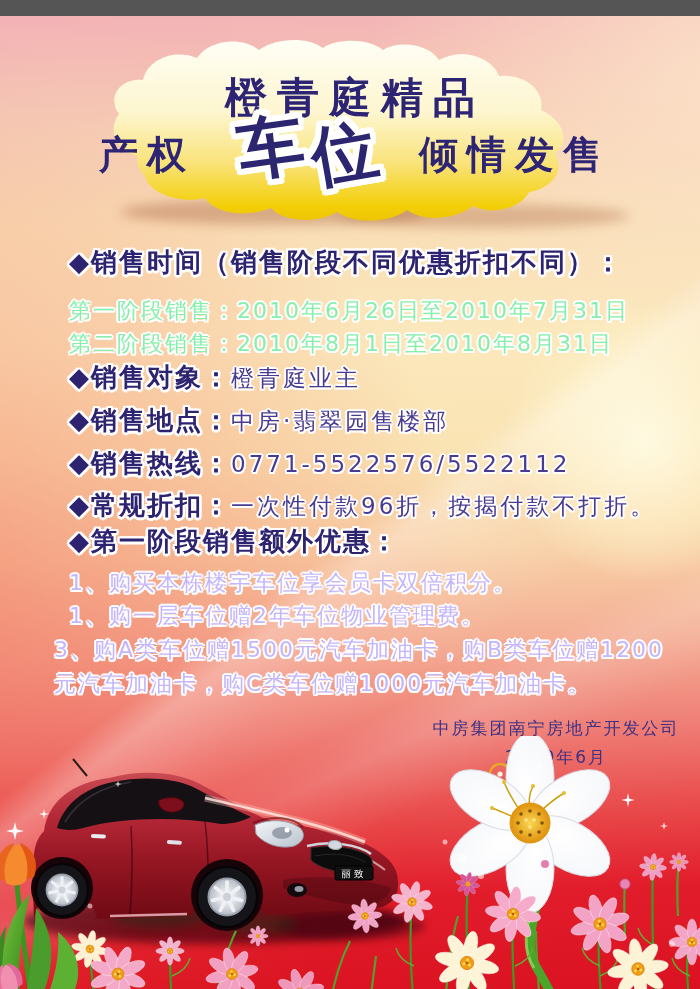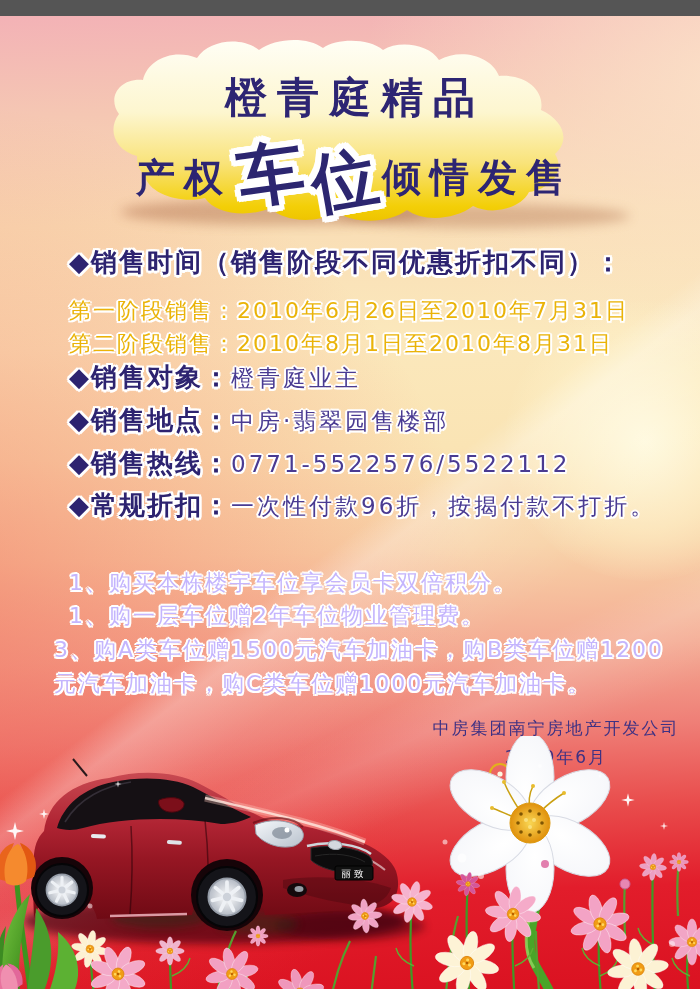--- a/index.html
+++ b/index.html
@@ -24,40 +24,40 @@
     background:linear-gradient(to bottom, rgba(255,255,255,0) 40%, rgba(255,255,255,.28) 47%, rgba(255,255,255,.10) 62%, rgba(255,255,255,0) 78%);}
   .streak-b{position:absolute;left:-220px;top:560px;width:1350px;height:300px;transform:rotate(-25deg);
     background:linear-gradient(to bottom, rgba(255,255,255,0) 35%, rgba(255,255,255,.14) 48%, rgba(255,255,255,0) 70%);}
   
   .cloud-svg{position:absolute;left:85px;top:20px;width:535px;height:190px;overflow:visible;}
   .title1{
     position:absolute;left:95px;top:54px;width:520px;text-align:center;
     font-size:42px;font-weight:700;letter-spacing:10px;color:#2d2573;white-space:nowrap;
   }
   .title2{
-    position:absolute;left:88px;top:115px;width:534px;display:flex;justify-content:center;align-items:flex-end;
-    color:#2d2573;white-space:nowrap;
+    position:absolute;left:88px;top:92px;width:534px;display:flex;justify-content:center;align-items:center;
+    color:#2d2573;white-space:nowrap;gap:37px;
   }
   .t2-side{font-size:39px;font-weight:700;letter-spacing:9px;padding-top:20px;}
   .t2-big{display:flex;margin:0 6px;transform:rotate(-8deg);}
   .t2-big span{
     font-size:66px;font-weight:700;line-height:1;color:#2c2670;
     text-shadow:
       -5px -5px 0 #fff, 0 -6px 0 #fff, 5px -5px 0 #fff, 6px 0 0 #fff,
        5px  5px 0 #fff, 0  6px 0 #fff,-5px  5px 0 #fff,-6px 0 0 #fff,
       -3px -6px 0 #fff, 3px -6px 0 #fff, -3px 6px 0 #fff, 3px 6px 0 #fff;
   }
   .t2-big .c2{margin-left:6px;transform:translateY(14px) rotate(-2deg);}
   .t2-big .c1{transform:translateY(-2px);}
   
   .line{position:absolute;left:69px;width:622px;white-space:nowrap;}
   .wrapline{position:absolute;left:54px;width:622px;line-height:34px;}
   .lab{font-size:26px;font-weight:700;color:#2d2370;letter-spacing:2px;}
   .val{font-size:23px;font-weight:400;color:#4a3b92;letter-spacing:3px;}
-  .sch{font-size:22px;color:#eab308;letter-spacing:2px;}
+  .sch{font-size:22px;color:#86efac;letter-spacing:2px;}
   .off{font-size:22px;color:#c4b5fd;letter-spacing:2px;}
   .ol2{text-shadow:-2px -2px 0 #fff,0 -2.5px 0 #fff,2px -2px 0 #fff,2.5px 0 0 #fff,2px 2px 0 #fff,0 2.5px 0 #fff,-2px 2px 0 #fff,-2.5px 0 0 #fff;}
   .ol1{text-shadow:-1.5px -1.5px 0 #fff,0 -2px 0 #fff,1.5px -1.5px 0 #fff,2px 0 0 #fff,1.5px 1.5px 0 #fff,0 2px 0 #fff,-1.5px 1.5px 0 #fff,-2px 0 0 #fff;}
   .l-time{top:229px;} .l-s1{top:280px;} .l-s2{top:313px;}
   .l-obj{top:344px;} .l-loc{top:387px;} .l-hot{top:430px;}
   .l-disc{top:472px;} .l-extra{top:508px;}
   .l-o1{top:552px;} .l-o2{top:585px;} .l-o3{top:617px;}
   
   .sig{position:absolute;left:400px;top:701px;width:312px;text-align:center;color:#3e3183;}
   .sig-company{font-size:17px;letter-spacing:2px;white-space:nowrap;}
@@ -120,20 +120,21 @@
   </div>
   <div class="line l-loc">
     <span class="lab ol2">◆销售地点：</span><span class="val ol1">中房·翡翠园售楼部</span>
   </div>
   <div class="line l-hot">
     <span class="lab ol2">◆销售热线：</span><span class="val ol1">0771-5522576/5522112</span>
   </div>
   <div class="line l-disc">
     <span class="lab ol2">◆常规折扣：</span><span class="val ol1">一次性付款96折，按揭付款不打折。</span>
   </div>
+  <div class="line l-extra lab ol2">◆第一阶段销售额外优惠：</div>
 
   <div class="line l-o1 off ol1">1、购买本栋楼宇车位享会员卡双倍积分。</div>
   <div class="line l-o2 off ol1">1、购一层车位赠2年车位物业管理费。</div>
   <div class="wrapline l-o3 off ol1">3、购A类车位赠1500元汽车加油卡，购B类车位赠1200元汽车加油卡，购C类车位赠1000元汽车加油卡。</div>
 
   <div class="sig">
     <div class="sig-company">中房集团南宁房地产开发公司</div>
     <div class="sig-date">2010年6月</div>
   </div>
 

